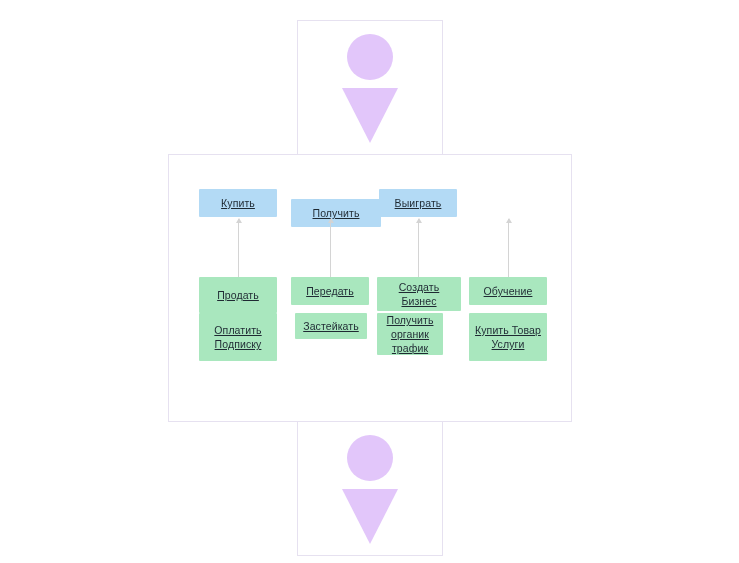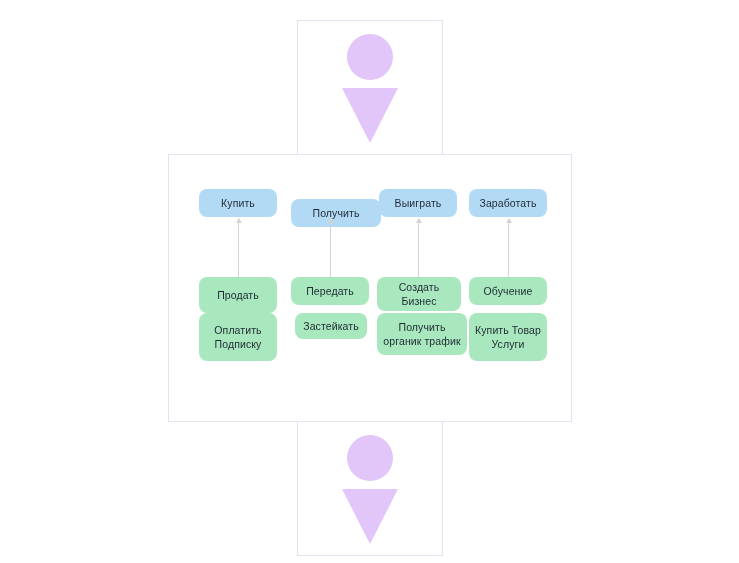--- a/index.html
+++ b/index.html
@@ -68,21 +68,22 @@
     box-sizing: border-box;
     display: flex;
     align-items: center;
     justify-content: center;
     text-align: center;
     font-size: 10.5px;
     line-height: 14px;
     letter-spacing: 0.1px;
     color: #1f2a33;
     padding: 12px 4px;
-    border-radius: 8px;
+    border-radius: 1px;
+    text-decoration: underline;
   }
   .node.blue  { background: #B3DAF5; }
   .node.green { background: #A9E7BE; }
 
   
   .arrow {
     position: absolute;
     width: 1px;
     background: #D4D4D4;
   }
@@ -108,35 +109,34 @@
       <div class="head"></div>
       <div class="body"></div>
     </div>
   </div>
 
   <div class="frame" id="main-frame">
 
     <div class="node blue" style="left:30px; top:34px; width:78px; height:28px;">Купить</div>
     <div class="node blue" style="left:122px; top:44px; width:90px; height:28px;">Получить</div>
     <div class="node blue" style="left:210px; top:34px; width:78px; height:28px;">Выиграть</div>
-    <div class="node blue" style="left:300px; top:34px; width:78px; height:28px;">Заработать</div>
 
     <div class="arrow" style="left:69px; top:64px; height:58px;"></div>
     <div class="arrow" style="left:161px; top:64px; height:58px;"></div>
     <div class="arrow" style="left:249px; top:64px; height:58px;"></div>
     <div class="arrow" style="left:339px; top:64px; height:58px;"></div>
 
     <div class="node green" style="left:30px; top:122px; width:78px; height:36px;">Продать</div>
     <div class="node green" style="left:122px; top:122px; width:78px; height:28px;">Передать</div>
 
     <div class="node green" style="left:30px; top:158px; width:78px; height:48px;">Оплатить Подписку</div>
     <div class="node green" style="left:126px; top:158px; width:72px; height:26px;">Застейкать</div>
 
     <div class="node green" style="left:208px; top:122px; width:84px; height:34px;">Создать Бизнес</div>
-    <div class="node green" style="left:208px; top:158px; width:90px; height:42px;">Получить органик трафик</div>
+    <div class="node green" style="left:208px; top:158px; width:66px; height:42px;">Получить органик трафик</div>
 
     <div class="node green" style="left:300px; top:122px; width:78px; height:28px;">Обучение</div>
     <div class="node green" style="left:300px; top:158px; width:78px; height:48px;">Купить Товар Услуги</div>
 
   </div>
 
   <div class="frame" id="bottom-frame">
     <div class="person">
       <div class="head"></div>
       <div class="body"></div>

